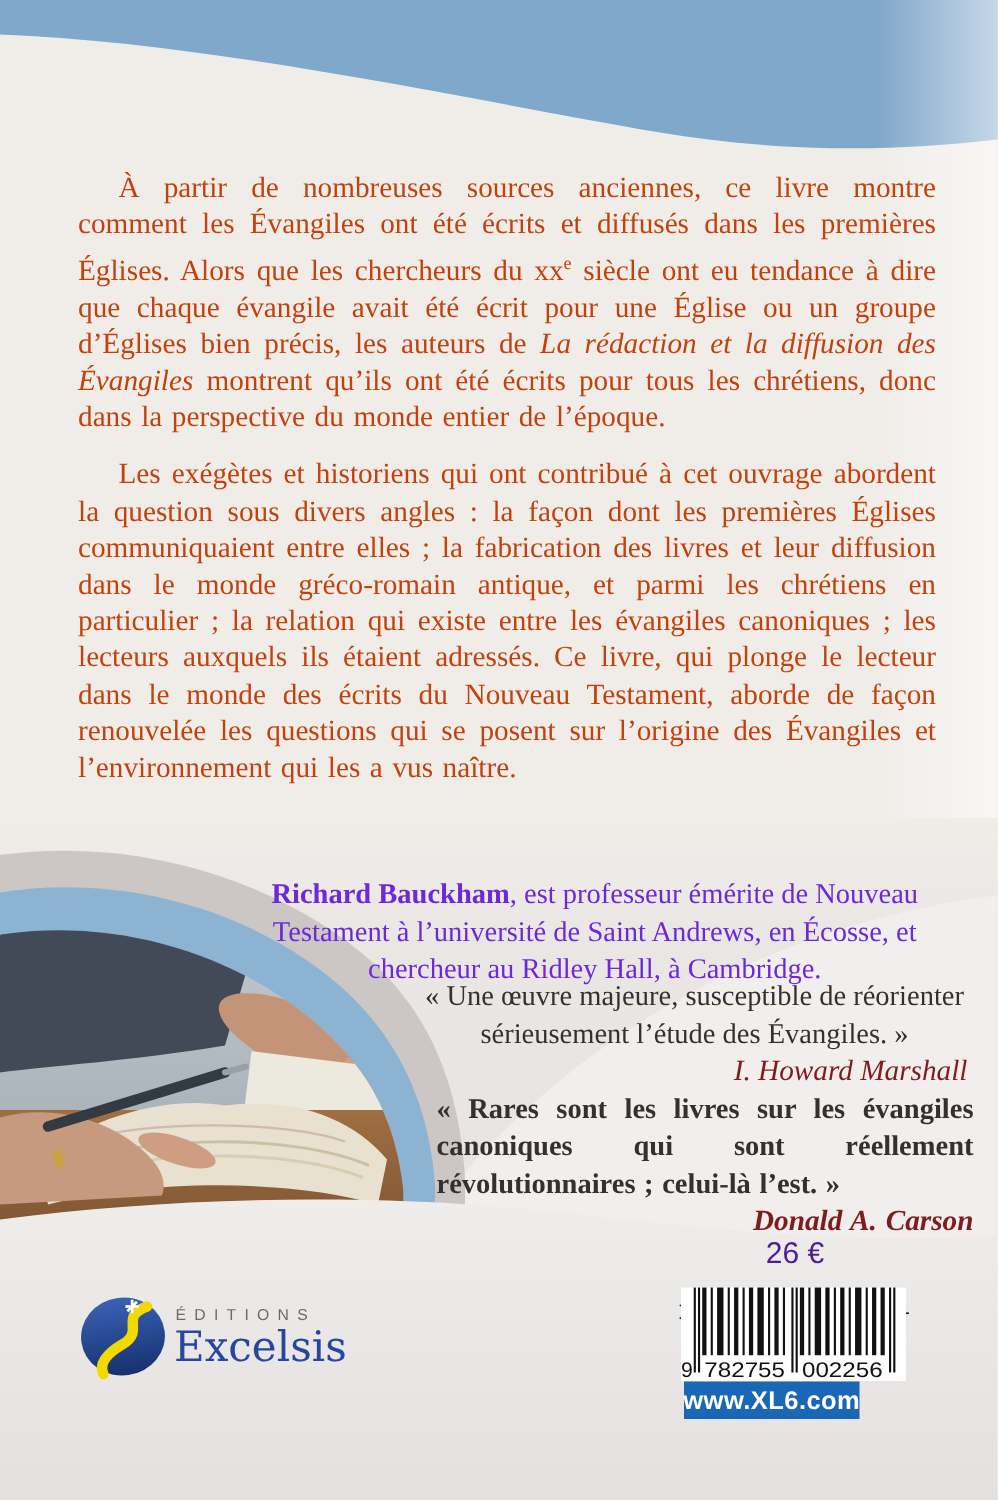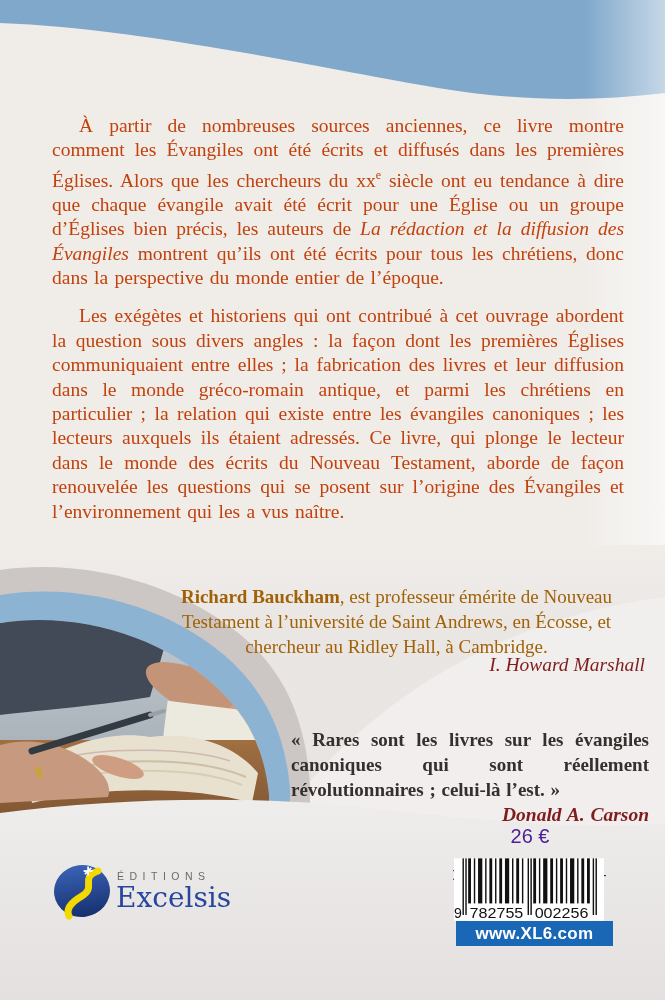--- a/index.html
+++ b/index.html
@@ -14,33 +14,33 @@
   
   #right-sheen{top:0;right:0;left:auto;width:80px;height:565px;
     background:linear-gradient(to right, rgba(255,255,255,0), rgba(255,255,255,.55));}
   
   .synopsis{position:absolute;left:52px;top:114px;width:572px;color:#c2410c;}
   .synopsis p{margin:0 0 14px 0;font-size:19.5px;line-height:24.4px;
     text-align:justify;text-indent:27px;word-spacing:1.5px;}
   
   #lower-art{top:545px;width:665px;height:455px;}
   .bio{position:absolute;left:148px;top:584px;width:497px;text-align:center;
-    font-size:19px;line-height:25px;color:#a16207;font-family:Liberation Serif, serif;}
+    font-size:19px;line-height:25px;color:#6d28d9;font-family:Liberation Serif, serif;}
   .quote{position:absolute;font-size:19px;line-height:25px;color:#35302d;}
   .quote .attrib{display:block;text-align:right;font-style:italic;
     margin-top:0;font-size:19.5px;color:#7f1d1d;}
   #quote-1{left:281px;top:652px;width:364px;text-align:center;}
   #quote-2{left:291px;top:727px;width:358px;text-align:justify;word-spacing:1px;font-weight:bold;}
   
   .price{position:absolute;left:430px;top:825px;width:200px;text-align:center;
     font-family:"Liberation Sans",sans-serif;font-size:20px;color:#4c1d95;}
   .isbn{position:absolute;left:430px;top:848px;width:200px;text-align:center;
     font-family:Liberation Mono, monospace;font-size:14.5px;color:#242322;margin-top:20px;}
   #barcode{position:absolute;left:454px;top:858px;}
-  .url-box{position:absolute;left:456px;top:921px;width:157px;height:25px;
+  .url-box{position:absolute;left:456px;top:921px;width:117px;height:25px;
     background:var(--xl6_blue,#1a67b5);color:#fff;
     font-family:"Liberation Sans",sans-serif;font-weight:bold;font-size:17px;
     display:flex;align-items:center;justify-content:center;letter-spacing:.3px;}
   
   #publisher-logo{position:absolute;left:52px;top:860px;}
 </style>
 </head>
 <body>
 
 <svg id="top-wave" class="layer" viewBox="0 0 665 110" preserveAspectRatio="none">
@@ -102,20 +102,21 @@
     <line x1="150" y1="170" x2="164" y2="166" stroke="#9aa0a6" stroke-width="4" stroke-linecap="round"></line>
     <rect x="36" y="222" width="6" height="11" transform="rotate(-15 39 227)" fill="#c9a23f"></rect>
   </g>
 
   <path d="M0,268 C120,252 260,250 380,264 C520,280 600,284 665,278 L665,455 L0,455 Z" fill="url(#botG)"></path>
 </svg>
 
 <div class="bio"><span style="font-weight: bold;">Richard Bauckham</span><span>, est professeur émérite de Nouveau Testament à l’université de Saint Andrews, en Écosse, et chercheur au Ridley Hall, à Cambridge.</span></div>
 
 <div id="quote-1" class="quote">
+  <span>« Une œuvre majeure, susceptible de réorienter sérieusement l’étude des Évangiles. »</span>
   <span class="attrib">I. Howard Marshall</span>
 </div>
 <div id="quote-2" class="quote">
   <span>« Rares sont les livres sur les évangiles canoniques qui sont réellement révolutionnaires ; celui-là l’est. »</span>
   <span class="attrib">Donald A. Carson</span>
 </div>
 
 <div class="price">26 €</div>
 <div class="isbn">ISBN : 978-2-7550-0225-6</div>
 

